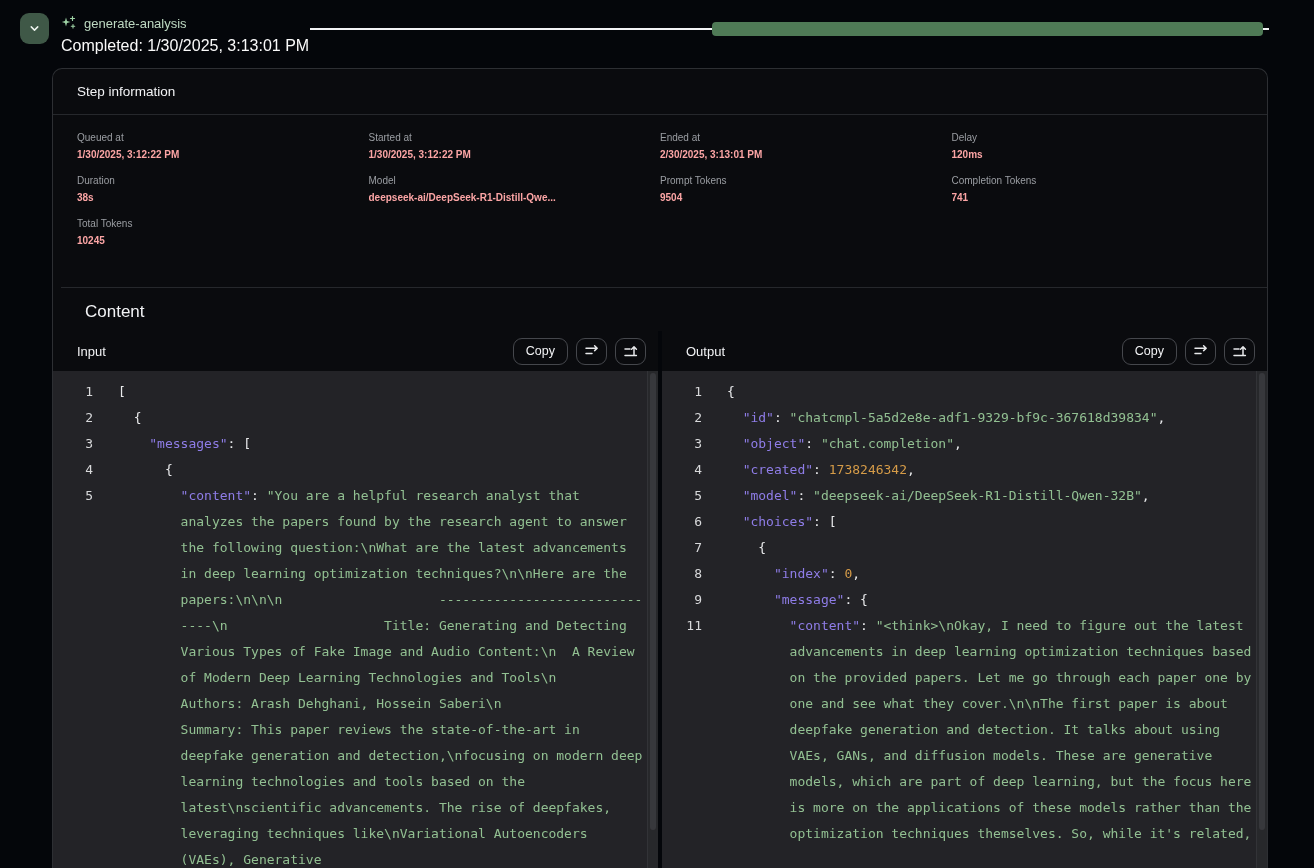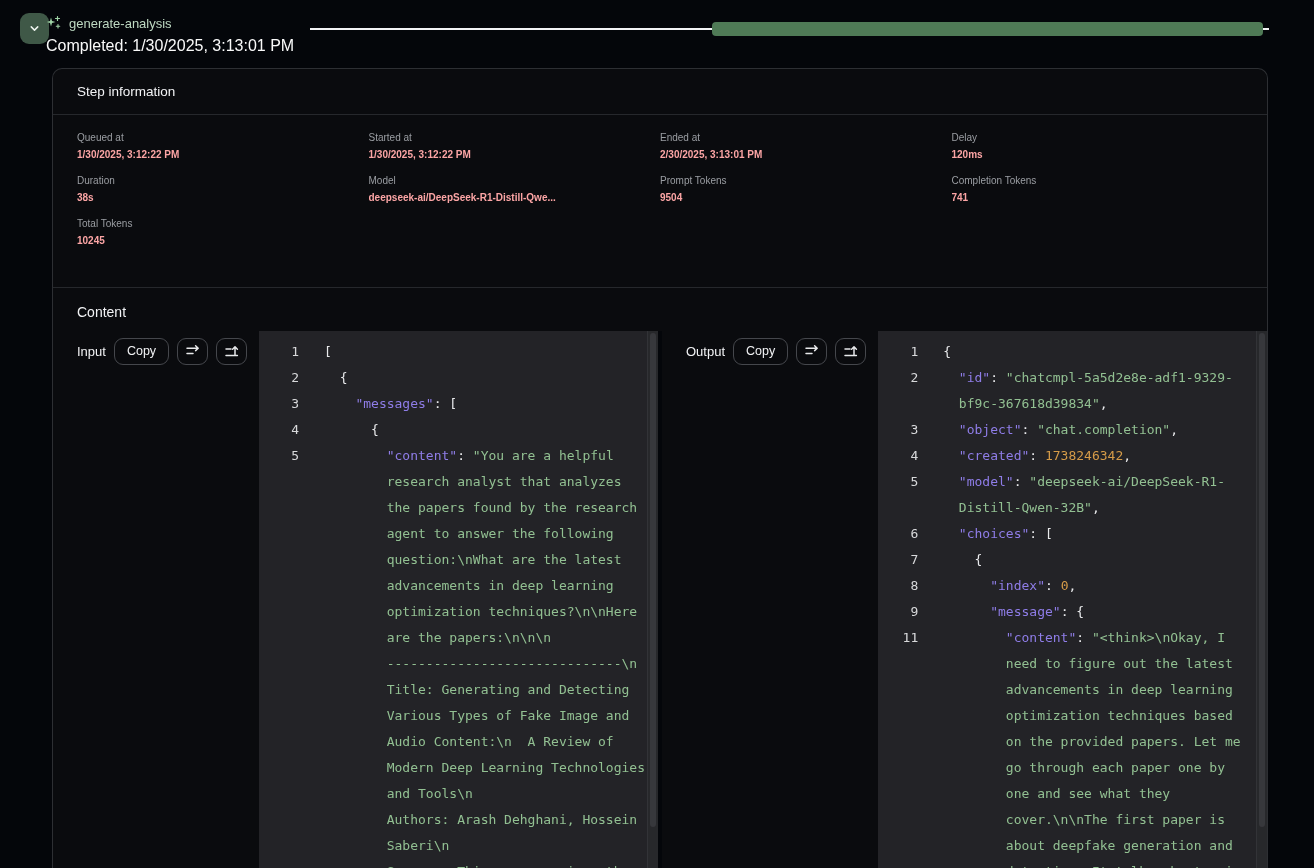--- a/index.html
+++ b/index.html
@@ -3,43 +3,43 @@
 <meta charset="utf-8">
 <style>
   html,body{margin:0;padding:0;background:#04060a;}
   body{width:1314px;height:868px;overflow:hidden;position:relative;
        font-family:"Liberation Sans",sans-serif;color:#f2f3f5;-webkit-font-smoothing:antialiased;}
 
   
   .top{position:relative;height:68px;}
   .collapse-btn{position:absolute;left:20px;top:13px;width:29px;height:31px;border-radius:9px;
     background:#3f5847;border:none;display:flex;align-items:center;justify-content:center;cursor:pointer;padding:0;}
-  .head-block{position:absolute;left:46px;top:14px;}
+  .head-block{position:absolute;left:61px;top:14px;}
   .title-row{display:flex;align-items:center;gap:7px;height:18px;}
   .step-title{font-size:13px;color:#bed9c2;font-weight:500;}
   .status{font-size:16px;color:#fafafa;margin-top:5px;}
   .tl-line{position:absolute;top:28px;height:2px;background:#f2f3f5;}
   .tl-bar{position:absolute;left:712px;top:22px;width:551px;height:14px;border-radius:4px;background:#4f7a56;}
 
   
   .panel{position:absolute;left:52px;top:68px;width:1216px;height:800px;box-sizing:border-box;
     background:#0a0b0e;border:1px solid #2d2f33;border-bottom:none;border-radius:10px 10px 0 0;overflow:hidden;}
   .sec-head{position:absolute;left:0;right:0;top:0;height:46px;display:flex;align-items:center;
     padding:0 24px;font-size:13.5px;border-bottom:1px solid #26282c;box-sizing:border-box;}
   .info-grid{position:absolute;left:0;right:0;top:46px;height:172px;box-sizing:border-box;
     display:grid;grid-template-columns:repeat(4,1fr);padding:17px 24px;row-gap:15px;align-content:start;}
   .cell .lbl{font-size:10px;color:#9b9ea3;margin-bottom:6px;}
   .cell .val{font-size:10px;font-weight:700;color:#fca5a5;white-space:nowrap;overflow:hidden;}
-  .content-bar{position:absolute;left:0;right:0;top:218px;height:50px;display:flex;align-items:center;
-    padding:0 24px;font-size:14px;border-top:1px solid #26282c;border-bottom:1px solid #26282c;box-sizing:border-box;}
+  .content-bar{position:absolute;left:8px;right:0;top:218px;height:50px;display:flex;align-items:center;
+    padding:0 24px;font-size:17px;border-top:1px solid #26282c;border-bottom:1px solid #26282c;box-sizing:border-box;}
 
   
   .split{position:absolute;left:0;right:0;top:262px;bottom:0;display:flex;}
   .divider{width:4px;background:#04060a;flex:none;}
-  .pane{flex:1;min-width:0;display:flex;flex-direction:row;}
+  .pane{flex:1;min-width:0;display:flex;flex-direction:column;}
   .pane-head{height:40px;flex:none;display:flex;align-items:center;gap:8px;
     padding:0 12px 0 24px;background:#0a0b0e;}
   .pane-title{flex:1;font-size:13px;color:#f2f3f5;}
   .btn{height:27px;border:1px solid #45474c;border-radius:9px;background:transparent;color:#f1f2f4;
     font-size:12.5px;padding:0 12px;font-family:inherit;cursor:pointer;line-height:25px;}
   .ibtn{width:31px;height:27px;flex:none;border:1px solid #45474c;border-radius:9px;background:transparent;
     display:flex;align-items:center;justify-content:center;cursor:pointer;padding:0;}
 
   
   .code-zone{flex:1;background:#232327;display:flex;overflow:hidden;}

